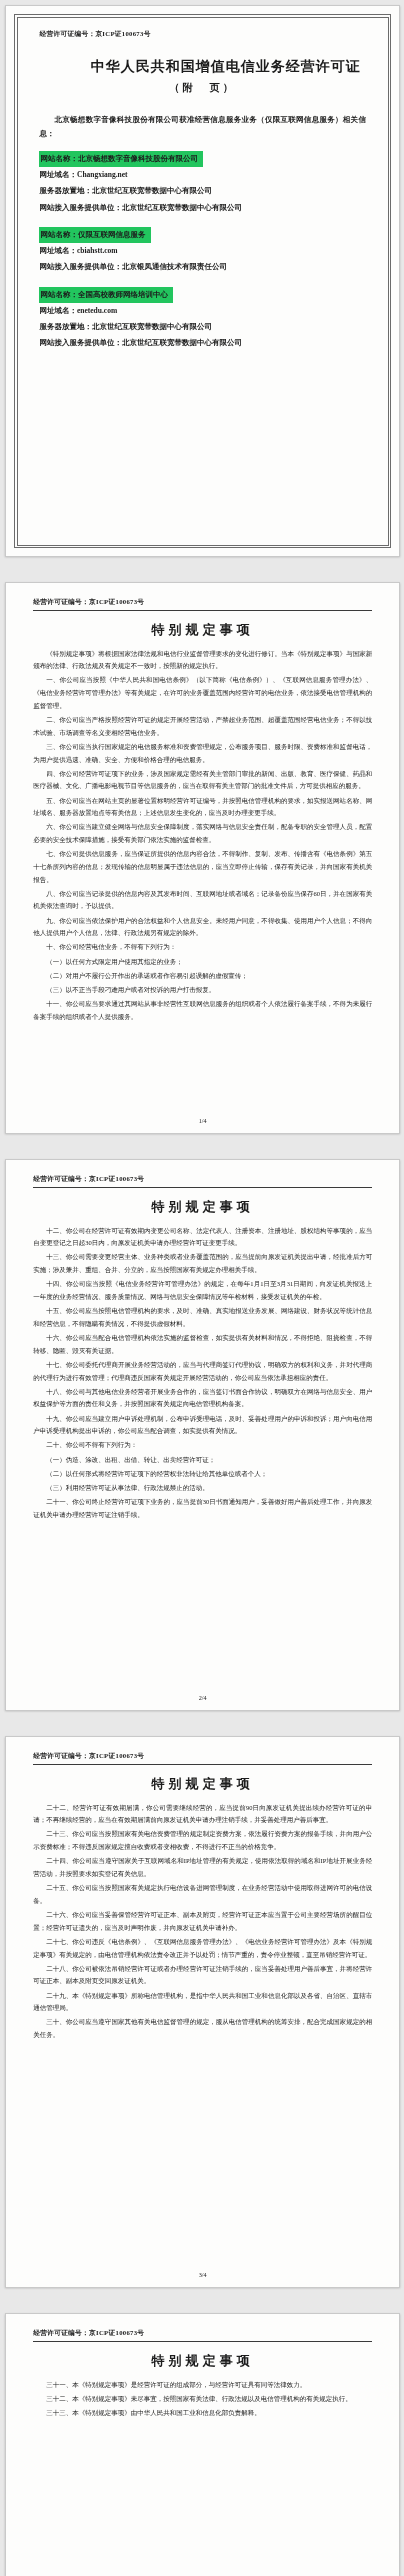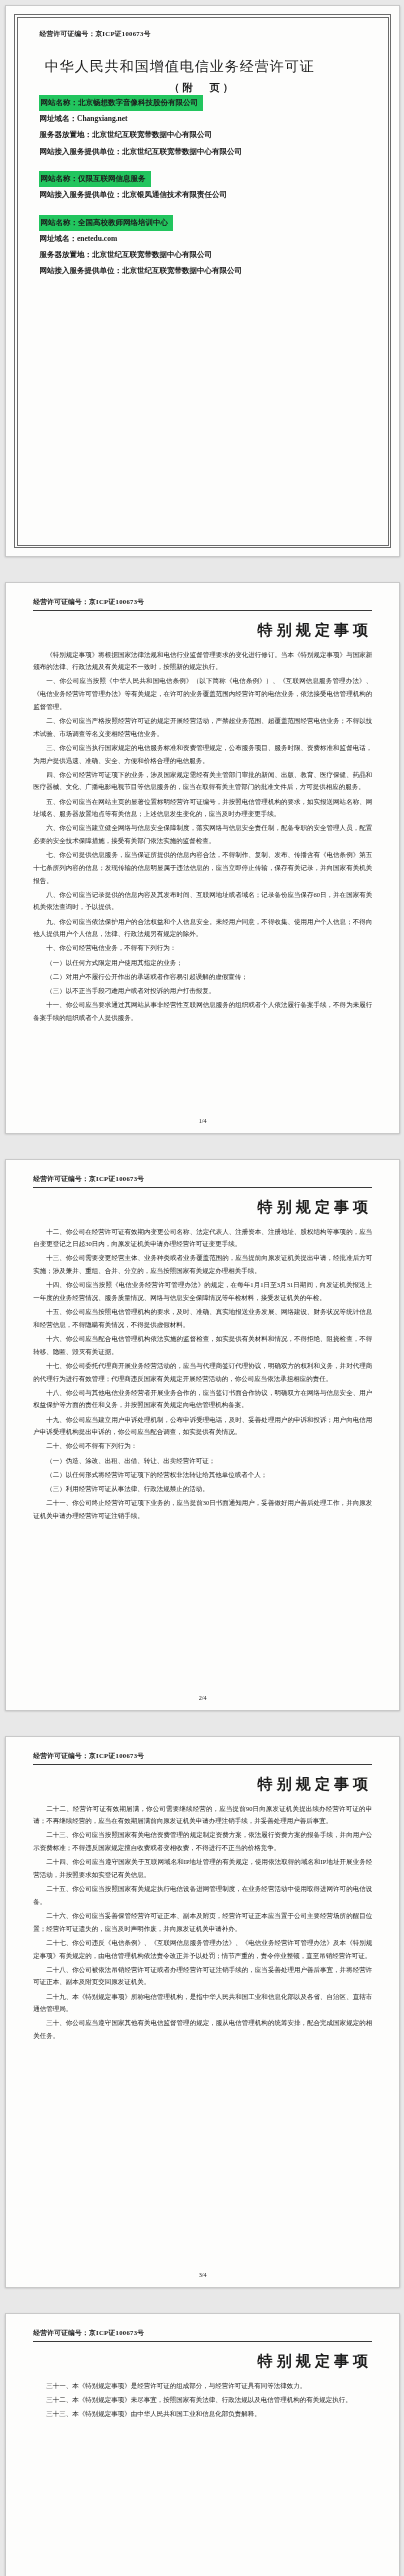--- a/index.html
+++ b/index.html
@@ -37,22 +37,22 @@
     box-sizing:border-box;height:100%;
     border:1px solid #6b6b6b;
     padding:12.4px 21.6px 0 21.6px;
   }
   .page-header{
     font-size:6.7px;font-weight:bold;letter-spacing:0.3px;
   }
   .page-header .num{font-weight:bold;}
   .cover-title{
     margin:17.5px 5.2px 0;
-    text-align:left;
-    font-size:14px;font-weight:normal;
+    text-align:right;
+    font-size:14px;font-weight:bold;
     letter-spacing:1px;line-height:1.45;
   }
   .cover-subtitle{
     margin:4.1px 0 0;
     text-align:center;
     font-size:10.3px;font-weight:bold;letter-spacing:3.1px;
   }
   .cover-intro{
     margin:17.5px 0 9.3px;
     font-size:7.5px;font-weight:600;
@@ -72,22 +72,22 @@
   .page.prov{
     display:flex;flex-direction:column;
     padding:14.4px 27px 9.3px;
   }
   .rule{
     border:none;border-top:1px solid #3a3a3a;
     margin:3.6px 0 6.2px;width:100%;
   }
   .prov-title{
     margin:4.1px 0 8.2px;
-    text-align:right;
-    font-size:15px;font-weight:bold;letter-spacing:4.1px;font-family:Liberation Serif, serif;
+    text-align:center;
+    font-size:13px;font-weight:bold;letter-spacing:4.1px;font-family:Liberation Serif, serif;
   }
   .paras p{
     margin:0 0 1.5px;
     font-size:6.5px;
     line-height:1.95;
     text-align:justify;
     text-indent:2em;
     color:#191919;
   }
   .page-no{
@@ -104,40 +104,44 @@
 <div class="canvas">
 
   <section class="page cover">
     <div class="frame-outer">
       <div class="frame-inner">
         <div class="page-header">
           <span>经营许可证编号：</span><span class="num">京ICP证100673号</span>
         </div>
         <h1 class="cover-title">中华人民共和国增值电信业务经营许可证</h1>
         <h2 class="cover-subtitle">（附　页）</h2>
+        <p class="cover-intro">北京畅想数字音像科技股份有限公司获准经营信息服务业务（仅限互联网信息服务）相关信息：</p>
         <div class="entries">
 
             <div class="entry">
               <div class="line site">
                 <span>网站名称：</span><span>北京畅想数字音像科技股份有限公司</span>
               </div>
               <div class="line">
                 <span>网址域名：</span><span>Changxiang.net</span>
               </div>
               <div class="line">
                 <span>服务器放置地：</span><span>北京世纪互联宽带数据中心有限公司</span>
               </div>
               <div class="line">
                 <span>网站接入服务提供单位：</span><span>北京世纪互联宽带数据中心有限公司</span>
               </div>
             </div>
 
             <div class="entry">
               <div class="line site">
                 <span>网站名称：</span><span>仅限互联网信息服务</span>
+              </div>
+              <div class="line">
+                <span>网址域名：</span><span>cbiahstt.com</span>
               </div>
               <div class="line">
                 <span>网站接入服务提供单位：</span><span>北京银凤通信技术有限责任公司</span>
               </div>
             </div>
 
             <div class="entry">
               <div class="line site">
                 <span>网站名称：</span><span>全国高校教师网络培训中心</span>
               </div>

